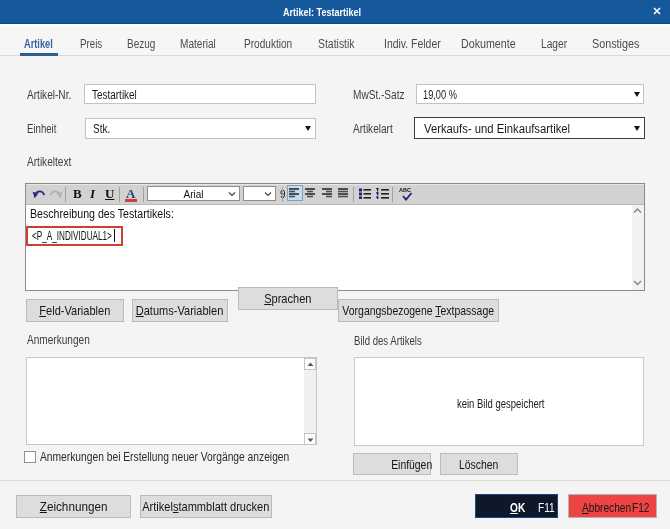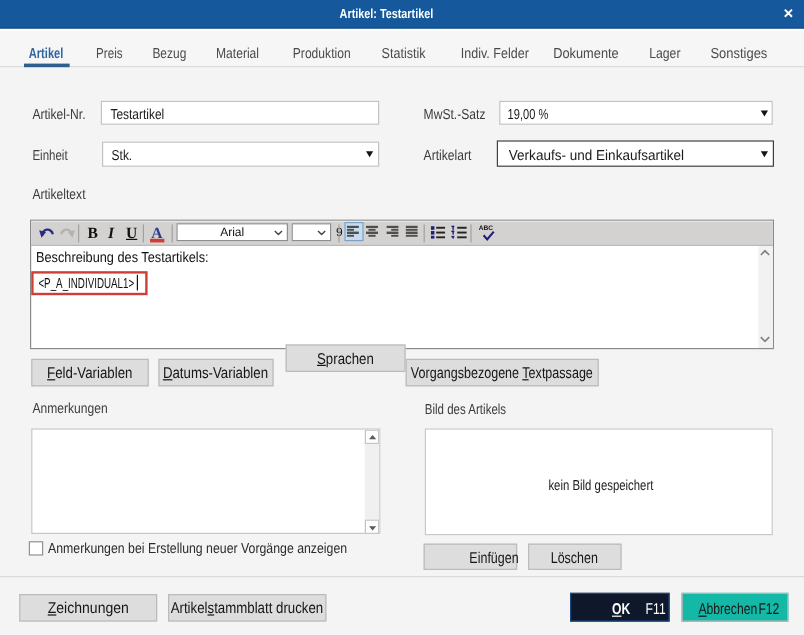--- a/index.html
+++ b/index.html
@@ -235,16 +235,16 @@
   <div class="btn" style="left:16px; top:495px; width:115px; height:23px;">
     <span style="transform:scaleX(0.9);"><u>Z</u>eichnungen</span>
   </div>
   <div class="btn" style="left:140px; top:495px; width:132px; height:23px;">
     <span style="transform:scaleX(0.85);">Artikel<u>s</u>tammblatt drucken</span>
   </div>
   <div class="btn" style="left:475px; top:494px; width:83px; height:24px; background:#0f172a; border:1px solid #174a7d; color:#fff;">
     <span style="transform:scaleX(0.78); transform-origin:0 0; font-weight:bold; position:absolute; left:34px; top:5px;"><u>O</u>K</span>
     <span style="transform:scaleX(0.78); transform-origin:0 0; position:absolute; left:61.5px; top:5px;">F11</span>
   </div>
-  <div class="btn" style="left:568px; top:494px; width:89px; height:24px; background:#14b8a6; border:1px solid #b5b5b5;">
+  <div class="btn" style="left:568px; top:494px; width:89px; height:24px; background:#ef4444; border:1px solid #b5b5b5;">
     <span style="transform:scaleX(0.78); transform-origin:0 0; position:absolute; left:13px; top:5px;"><u>A</u>bbrechen</span>
     <span style="transform:scaleX(0.78); transform-origin:0 0; position:absolute; left:63px; top:5px;">F12</span>
   </div>
 
 </body></html>

